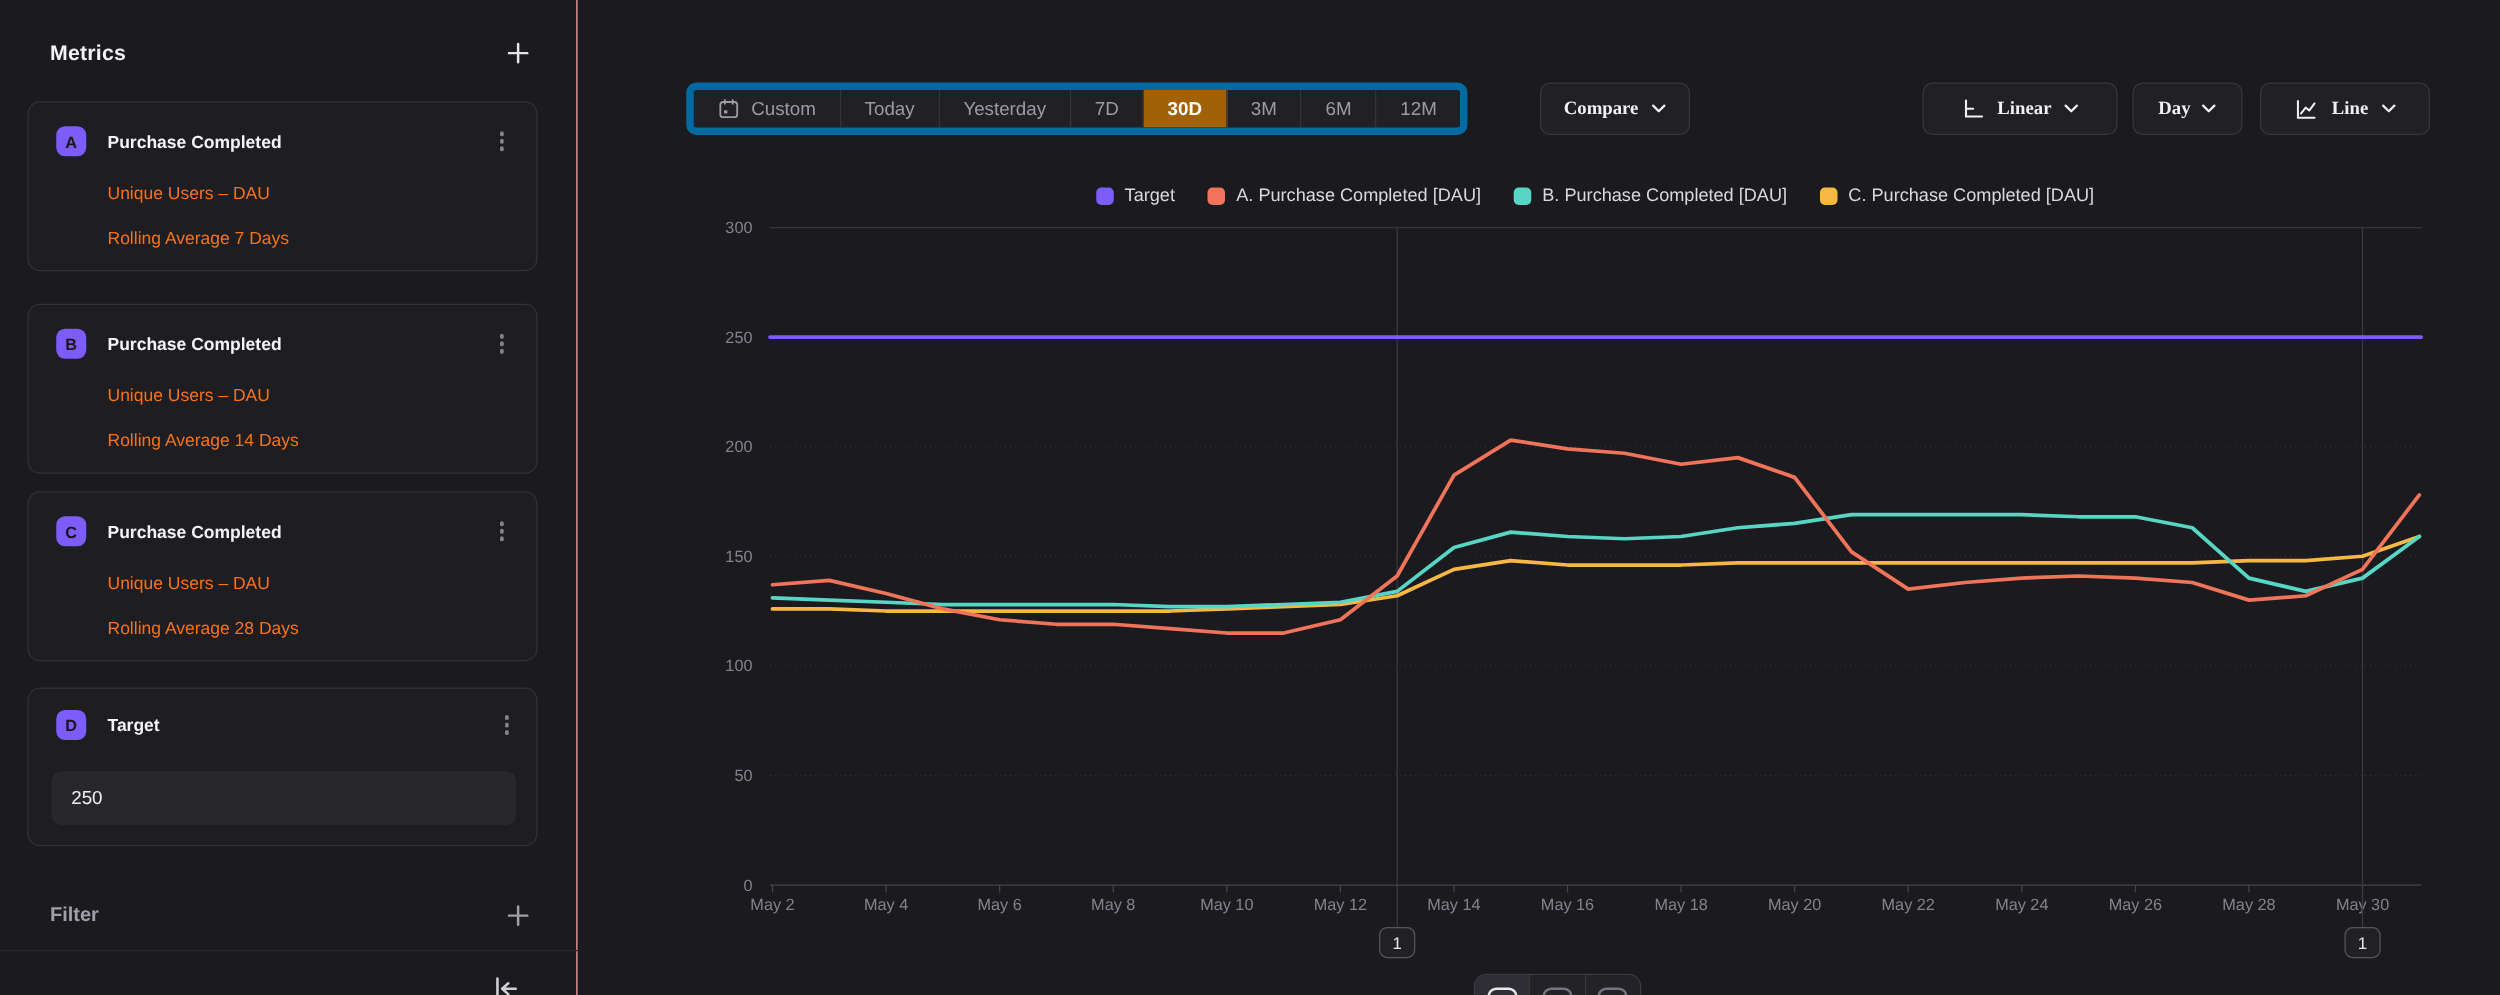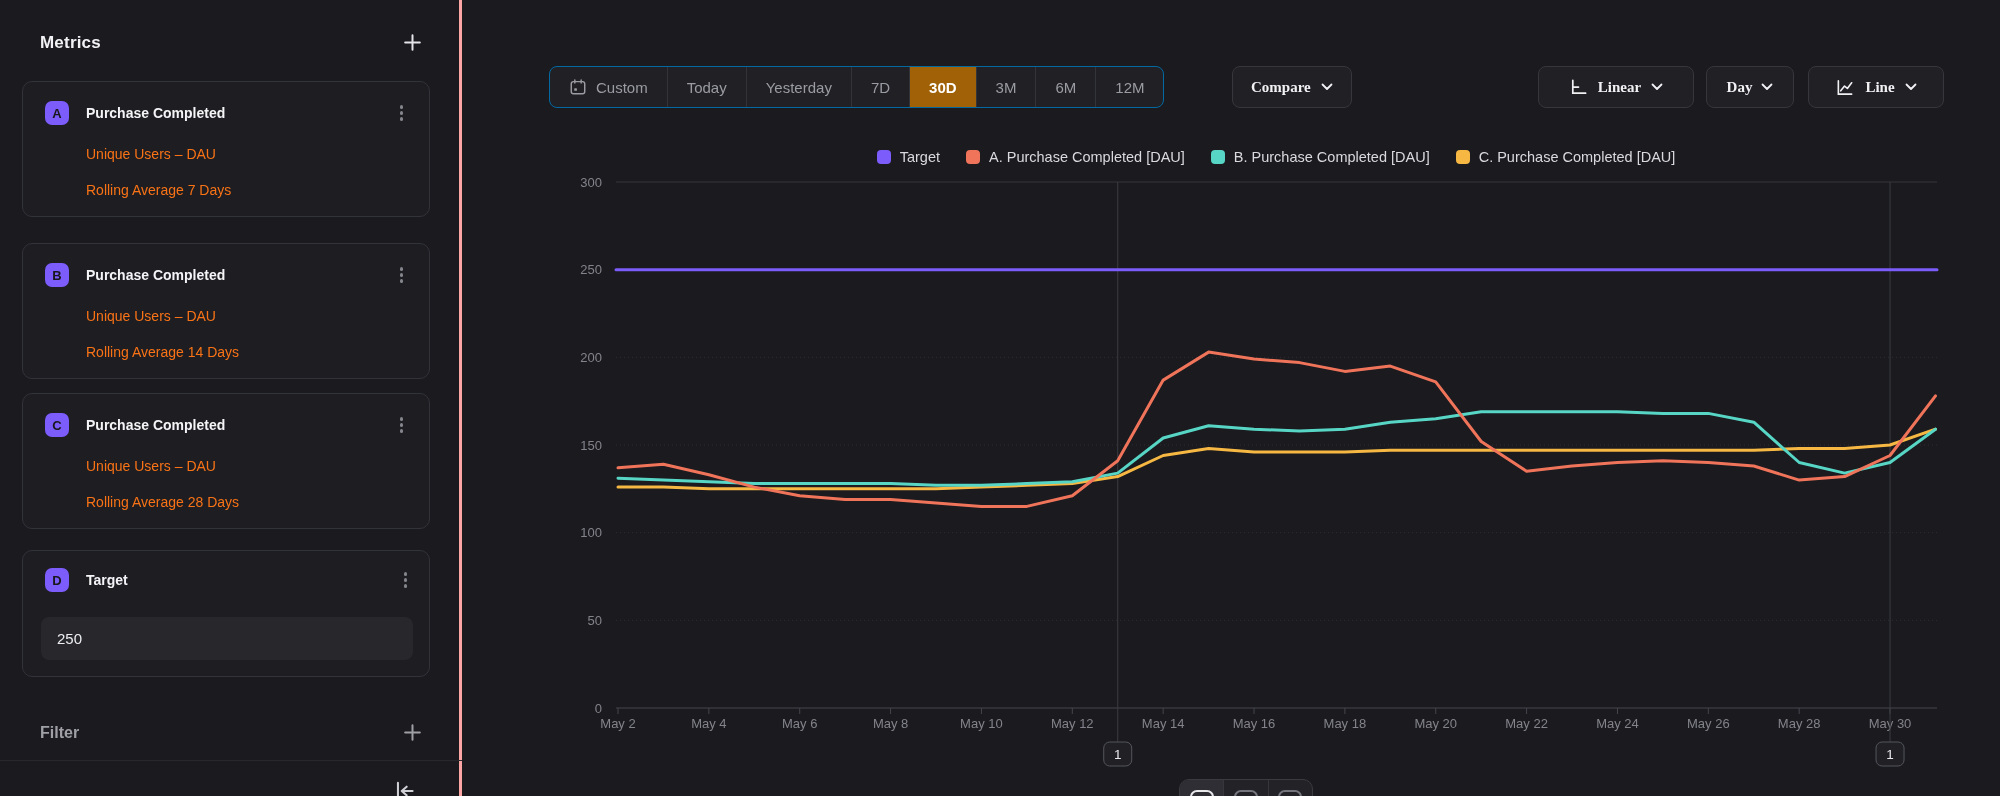--- a/index.html
+++ b/index.html
@@ -6,21 +6,21 @@
   html,body { width:2000px; height:796px; overflow:hidden; }
   body {
     background:#1a1a1f;
     font-family:"Liberation Sans", sans-serif;
     color:#e9e9ee;
     position:relative;
   }
   
   .sidebar {
     position:absolute; left:0; top:0; width:462px; height:796px;
-    background:#1a1a1f; border-right:3px solid #fca5a5;
+    background:#1a1a1f; border-right:1px solid #fca5a5;
   }
   .sidebar-header {
     position:absolute; left:40px; right:36px; top:32px;
     display:flex; justify-content:space-between; align-items:center;
   }
   .sidebar-title { font-size:17px; font-weight:700; color:#f2f2f5; letter-spacing:.2px; }
   .icon-btn { background:none; border:none; cursor:pointer; color:#e4e4e9; display:flex; align-items:center; justify-content:center; padding:0; }
   .metric-card {
     position:absolute; left:22px; width:408px; height:136px;
     background:#1d1d22; border:1px solid #32323a; border-radius:10px;
@@ -59,21 +59,21 @@
   .collapse-btn { position:absolute; left:392px; top:778px; color:#cfcfd6; }
   
   .main { position:absolute; left:462px; top:0; width:1538px; height:796px; }
   .pill {
     height:42px; background:#202025; border:1px solid #36363c; border-radius:8px;
     display:flex; align-items:center; color:#f1f1f4; font-size:15px; font-weight:700;
     cursor:pointer; font-family:Liberation Serif, serif;
   }
   .range-control {
     position:absolute; left:87px; top:66px; height:42px;
-    background:#202025; border:1px solid #0369a1; border-radius:8px;
+    background:#202025; border:6px solid #0369a1; border-radius:8px;
     display:flex; align-items:stretch; overflow:hidden;
   }
   .seg {
     display:flex; align-items:center; gap:9px; padding:0 19px;
     color:#9b9ba3; font-size:15px; cursor:pointer; border-right:1px solid #33333a;
   }
   .seg:last-child { border-right:none; }
   .seg.selected { background:#a16207; color:#ffffff; font-weight:700; }
   .compare-btn { position:absolute; left:770px; top:66px; padding:0 18px; gap:10px; }
   .scale-btn   { position:absolute; left:1076px; top:66px; width:156px; padding:0 4px; gap:10px; justify-content:center; }

